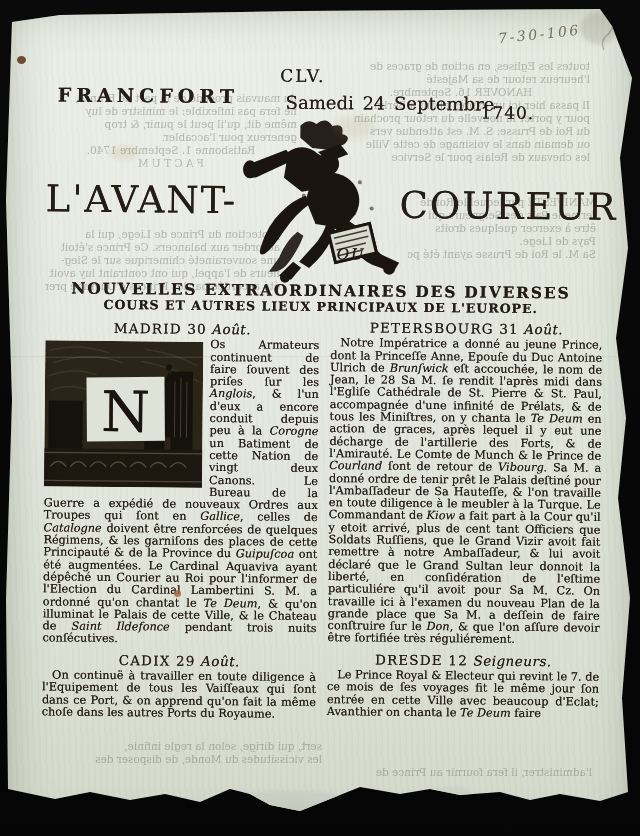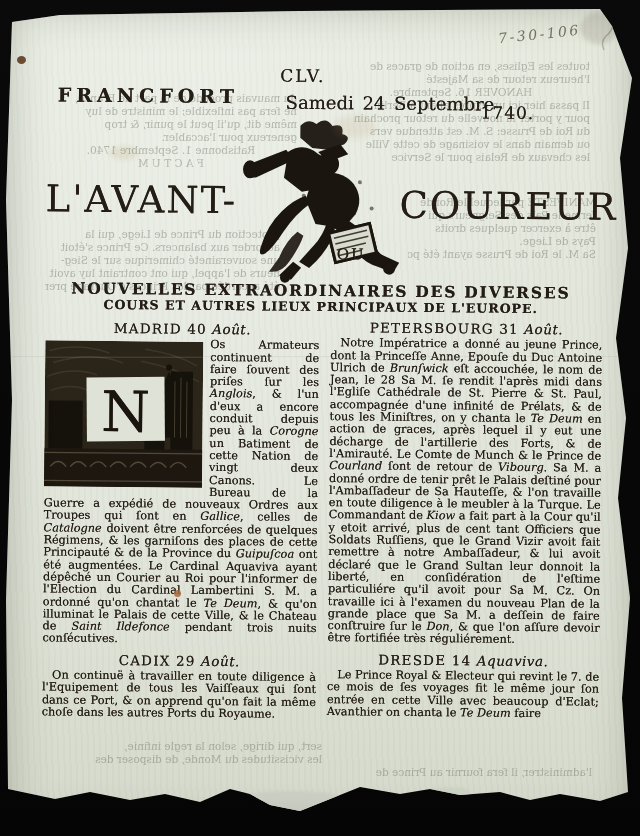--- a/index.html
+++ b/index.html
@@ -38,21 +38,21 @@
     transform:rotate(.55deg);transform-origin:320px 380px;
     text-shadow:0 0 .45px rgba(36,29,21,.85);}
   .issue{position:absolute;left:230px;top:66px;width:140px;text-align:center;
     font-size:17px;letter-spacing:2px;}
   .city-line{position:absolute;left:55px;top:86px;font-size:19px;letter-spacing:5px;font-weight:bold;}
   .date-line{position:absolute;left:283px;top:92px;font-size:18px;word-spacing:3px;}
   .year-line{position:absolute;left:478px;top:101px;font-size:17px;font-weight:normal;letter-spacing:1px;}
   .title-left{position:absolute;left:44px;top:180px;font-size:37px;letter-spacing:2px;}
   .title-right{position:absolute;left:398px;top:183px;font-size:37px;letter-spacing:2px;}
   .ou{position:absolute;left:300px;top:245px;width:100px;text-align:center;
-    font-size:15px;letter-spacing:2px;}
+    font-style:italic;font-size:15px;letter-spacing:2px;}
   .sub1{position:absolute;left:30px;top:281px;width:580px;text-align:center;
     font-size:15.5px;letter-spacing:1.8px;font-weight:bold;}
   .sub2{position:absolute;left:30px;top:299px;width:580px;text-align:center;
     font-size:12.5px;letter-spacing:1px;font-weight:bold;}
   .col{position:absolute;top:324px;font-size:11.3px;line-height:12.3px;
     text-align:justify;}
   .col-left{left:45px;width:274px;}
   .col-right{left:330px;width:272px;top:321px;}
   .sec-head{text-align:center;font-size:13.5px;letter-spacing:1.2px;
     margin:0 0 4px 0;text-align-last:center;}
@@ -165,21 +165,21 @@
           <circle cx="132" cy="96" r="2"></circle>
             <circle cx="36" cy="120" r="2"></circle>
         </g>
       </svg>
 
       <div class="ou">OU</div>
       <div class="sub1">NOUVELLES EXTRAORDINAIRES DES DIVERSES</div>
       <div class="sub2">COURS ET AUTRES LIEUX PRINCIPAUX DE L'EUROPE.</div>
 
       <div class="col col-left">
-        <div class="sec-head"><span>MADRID 40 </span><i>Août.</i></div>
+        <div class="sec-head"><span>MADRID 30 </span><i>Août.</i></div>
         <div class="para">
           <svg class="woodcut" viewBox="0 0 158 146">
             <rect width="158" height="146" fill="#2a2419"></rect>
             <g stroke="#4a4434" stroke-width="1.5" opacity=".6">
               <path d="M4,10 q30,-8 60,2" fill="none"></path>
                 <path d="M8,22 q40,-12 70,0" fill="none"></path>
               <path d="M2,36 q26,-10 50,-2" fill="none"></path>
                 <path d="M6,50 q20,-8 38,0" fill="none"></path>
               <path d="M100,8 q30,4 52,16" fill="none"></path>
                 <path d="M96,20 q34,6 58,20" fill="none"></path>
@@ -211,21 +211,21 @@
           </svg>
           <span><span>Os Armateurs continuent de faire ſouvent des priſes ſur les </span><i>Anglois</i><span>, &amp; l'un d'eux a encore conduit depuis peu à la </span><i>Corogne</i><span> un Batiment de cette Nation de vingt deux Canons. Le Bureau de la Guerre a expédié de nouveaux Ordres aux Troupes qui ſont en </span><i>Gallice</i><span>, celles de </span><i>Catalogne</i><span> doivent être renforcées de quelques Régimens, &amp; les garniſons des places de cette Principauté &amp; de la Province du </span><i>Guipuſcoa</i><span> ont été augmentées. Le Cardinal Aquaviva ayant dépêché un Courier au Roi pour l'informer de l'Election du Cardinal Lambertini S. M. a ordonné qu'on chantat le </span><i>Te Deum</i><span>, &amp; qu'on illuminat le Palais de cette Ville, &amp; le Chateau de </span><i>Saint Ildefonce</i><span> pendant trois nuits conſécutives.</span></span>
         </div>
         <div class="sec-head mt" style="clear:both;"><span>CADIX 29 </span><i>Août.</i></div>
         <div class="para ind"><span>On continuë à travailler en toute diligence à l'Equipement de tous les Vaiſſeaux qui ſont dans ce Port, &amp; on apprend qu'on fait la même choſe dans les autres Ports du Royaume.</span></div>
       </div>
 
       <div class="col col-right">
         <div class="sec-head"><span>PETERSBOURG 31 </span><i>Août.</i></div>
         <div class="para ind"><span>Notre Impératrice a donné au jeune Prince, dont la Princeſſe Anne, Epouſe du Duc Antoine Ulrich de </span><i>Brunſwick</i><span> eſt accouchée, le nom de Jean, le 28 Sa M. ſe rendit l'après midi dans l'Egliſe Cathédrale de St. Pierre &amp; St. Paul, accompagnée d'une infinité de Prélats, &amp; de tous les Miniſtres, on y chanta le </span><i>Te Deum</i><span> en action de graces, après lequel il y eut une décharge de l'artillerie des Forts, &amp; de l'Amirauté. Le Comte de Munch &amp; le Prince de </span><i>Courland</i><span> ſont de retour de </span><i>Vibourg</i><span>. Sa M. a donné ordre de tenir prêt le Palais deſtiné pour l'Ambaſſadeur de Sa Hauteſſe, &amp; l'on travaille en toute diligence à le meubler à la Turque. Le Commandant de </span><i>Kiow</i><span> a fait part à la Cour qu'il y etoit arrivé, plus de cent tant Officiers que Soldats Ruſſiens, que le Grand Vizir avoit fait remettre à notre Ambaſſadeur, &amp; lui avoit déclaré que le Grand Sultan leur donnoit la liberté, en conſidération de l'eſtime particuliére qu'il avoit pour Sa M. Cz. On travaille ici à l'examen du nouveau Plan de la grande place que Sa M. a deſſein de faire conſtruire ſur le </span><i>Don</i><span>, &amp; que l'on aſſure devoir être fortifiée très réguliérement.</span></div>
-        <div class="sec-head mt"><span>DRESDE 14 </span><i>Aquaviva.</i></div>
+        <div class="sec-head mt"><span>DRESDE 12 </span><i>Seigneurs.</i></div>
         <div class="para ind"><span>Le Prince Royal &amp; Electeur qui revint le 7. de ce mois de ſes voyages fit le même jour ſon entrée en cette Ville avec beaucoup d'Eclat; Avanthier on chanta le </span><i>Te Deum</i><span> faire</span></div>
       </div>
     </div>
 
     <div class="annotation">7-30-106</div>
     <svg class="pencil-squiggle" width="40" height="44" viewBox="0 0 40 44">
       <path d="M26,6 q10,-4 8,6 q-2,10 -8,14 q-6,6 -2,14" fill="none" stroke="#8a8678" stroke-width="1.4"></path>
     </svg>
 
     <div class="stain st1"></div>

